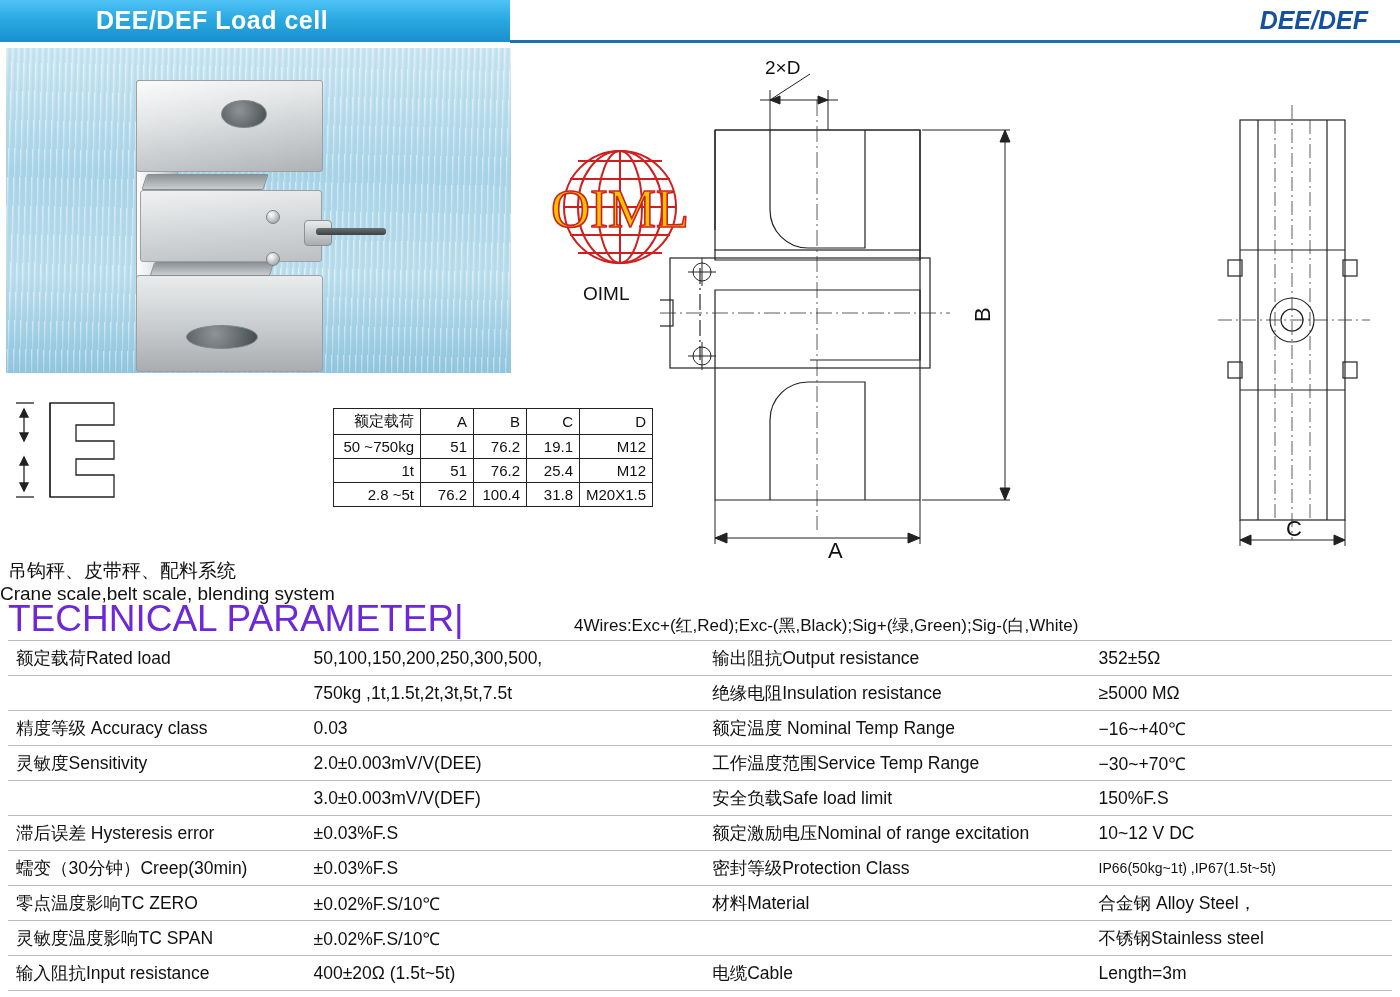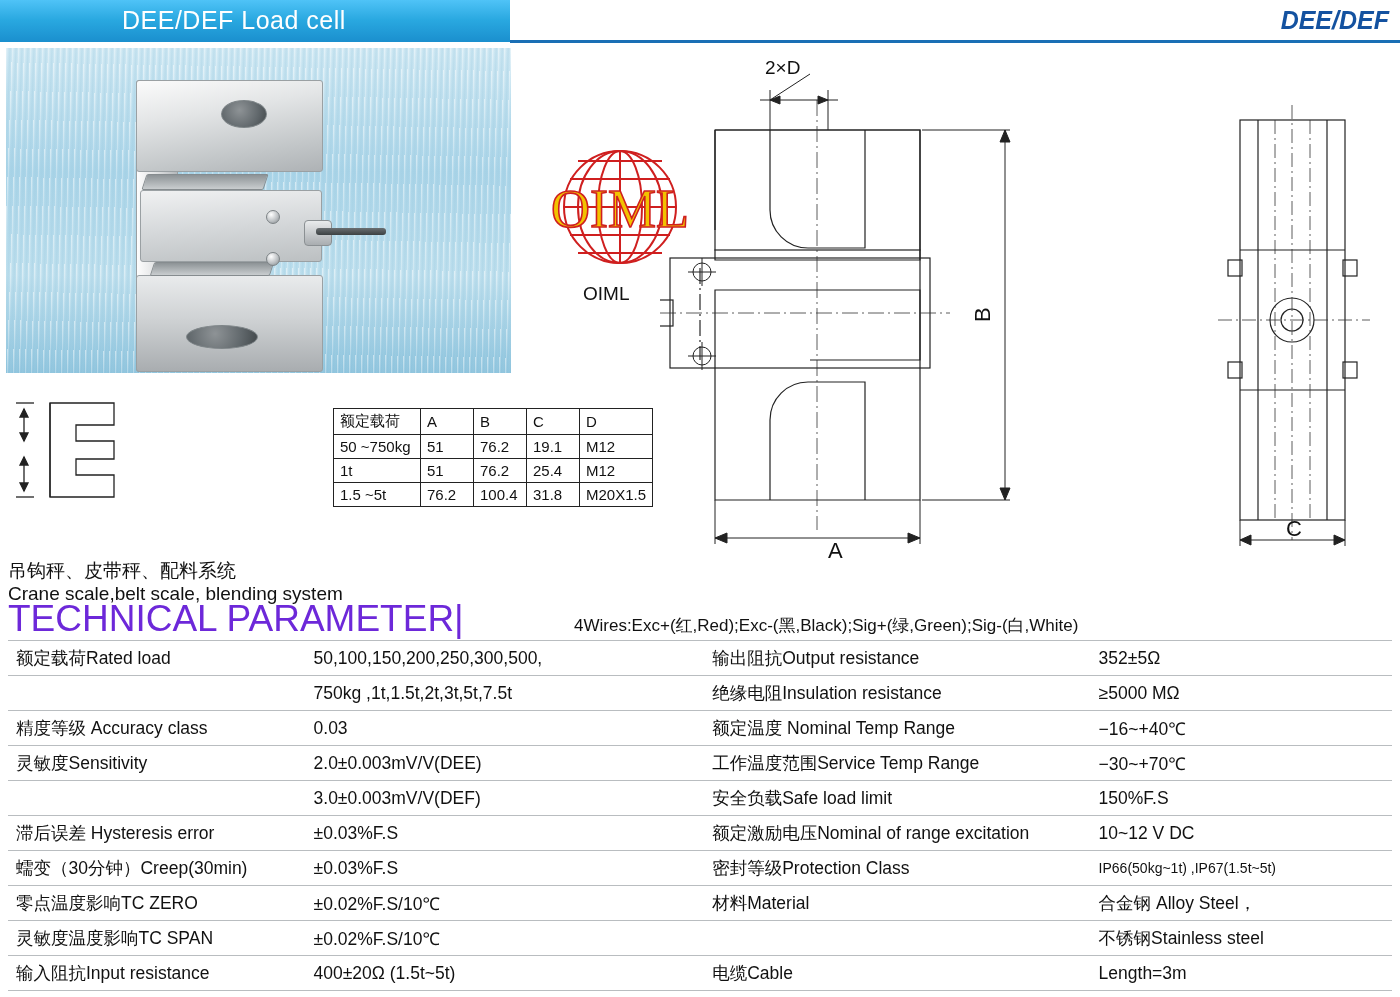--- a/index.html
+++ b/index.html
@@ -13,30 +13,30 @@
   }
   
   .header{
     position:absolute;left:0;top:0;width:1400px;height:46px;
   }
   .header-band{
     position:absolute;left:0;top:0;width:510px;height:42px;
     background:linear-gradient(180deg,#4fc3f7 0%,#29a8e0 48%,#1a8fce 100%);
   }
   .header-title{
-    position:absolute;left:122px;top:6px;
-    font-size:25px;font-weight:normal;color:#ffffff;
+    position:absolute;left:96px;top:6px;
+    font-size:25px;font-weight:bold;color:#ffffff;
     letter-spacing:0.5px;
   }
   .header-rule{
     position:absolute;left:510px;top:40px;width:890px;height:3px;
     background:#1a6fb5;
   }
   .header-right{
-    position:absolute;right:11px;top:6px;
+    position:absolute;right:32px;top:6px;
     font-size:25px;font-weight:bold;color:#1452a0;font-style:italic;
   }
 
   
   .photo{
     position:absolute;left:6px;top:48px;width:505px;height:325px;
     background:
       repeating-linear-gradient(92deg, rgba(255,255,255,0.5) 0px, rgba(255,255,255,0.0) 2px, rgba(160,205,225,0.35) 4px, rgba(255,255,255,0.0) 6px),
       linear-gradient(180deg,#cfe8f3 0%,#a9d4e8 38%,#bfe0ee 70%,#8cc3dd 100%);
     overflow:hidden;
@@ -98,31 +98,31 @@
 
   
   .dimtable{
     position:absolute;left:333px;top:408px;
     border-collapse:collapse;
     font-size:15px;
   }
   .dimtable td{
     border:1px solid #222;
     padding:3px 6px;
-    text-align:left;
+    text-align:right;
     color:#111;
     font-family:"Liberation Sans", sans-serif;
   }
   .dimtable td.first{min-width:74px;}
   .dimtable td.col{min-width:40px;}
   .dimtable td.cold{min-width:58px;}
 
   
   .cap-cn{position:absolute;left:8px;top:558px;font-size:19px;color:#111;}
-  .cap-en{position:absolute;left:8px;top:583px;font-size:19px;color:#111;}
+  .cap-en{position:absolute;left:0;top:583px;font-size:19px;color:#111;}
 
   
   .tp-title{
     position:absolute;left:8px;top:598px;font-size:37px;color:#6d28d9;letter-spacing:0px;text-align:right;
   }
   .tp-wires{
     position:absolute;left:574px;top:614px;font-size:17px;color:#111;
   }
 
   
@@ -328,21 +328,21 @@
       <td>M12</td>
     </tr>
     <tr>
       <td>1t</td>
       <td>51</td>
       <td>76.2</td>
       <td>25.4</td>
       <td>M12</td>
     </tr>
     <tr>
-      <td>1.5 ~5t</td>
+      <td>2.8 ~5t</td>
       <td>76.2</td>
       <td>100.4</td>
       <td>31.8</td>
       <td>M20X1.5</td>
     </tr>
   </tbody>
 </table>
 
 <div class="cap-cn">吊钩秤、皮带秤、配料系统</div>
 <div class="cap-en">Crane scale,belt scale, blending system</div>

